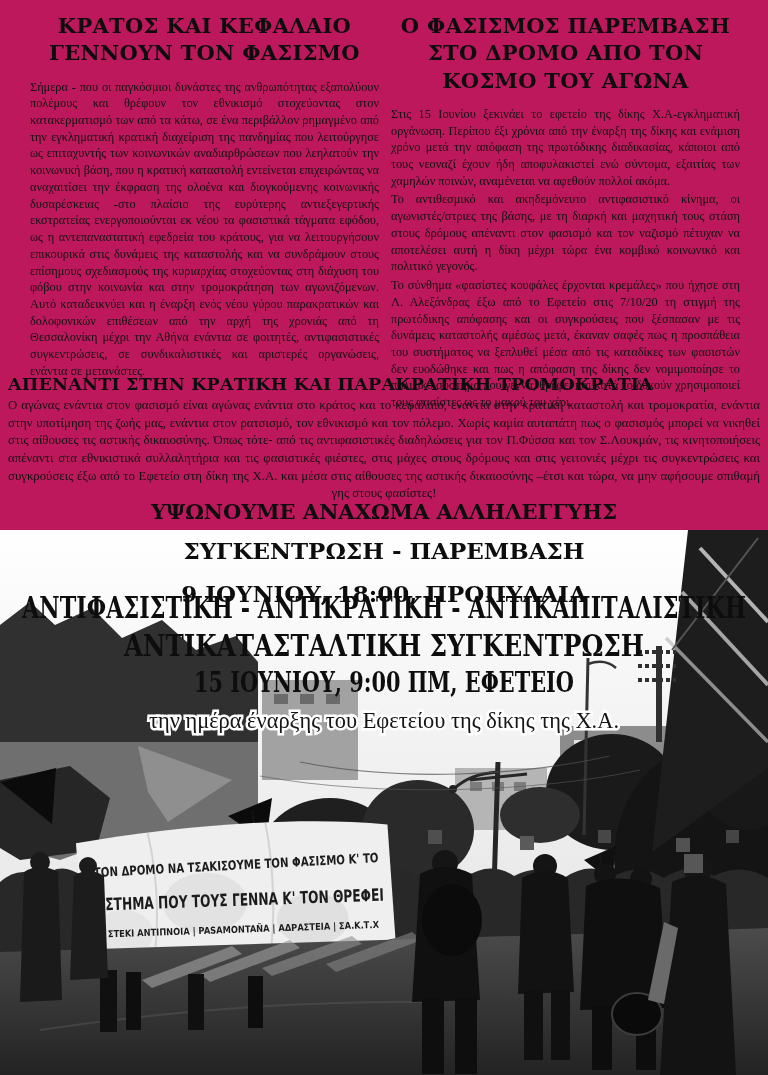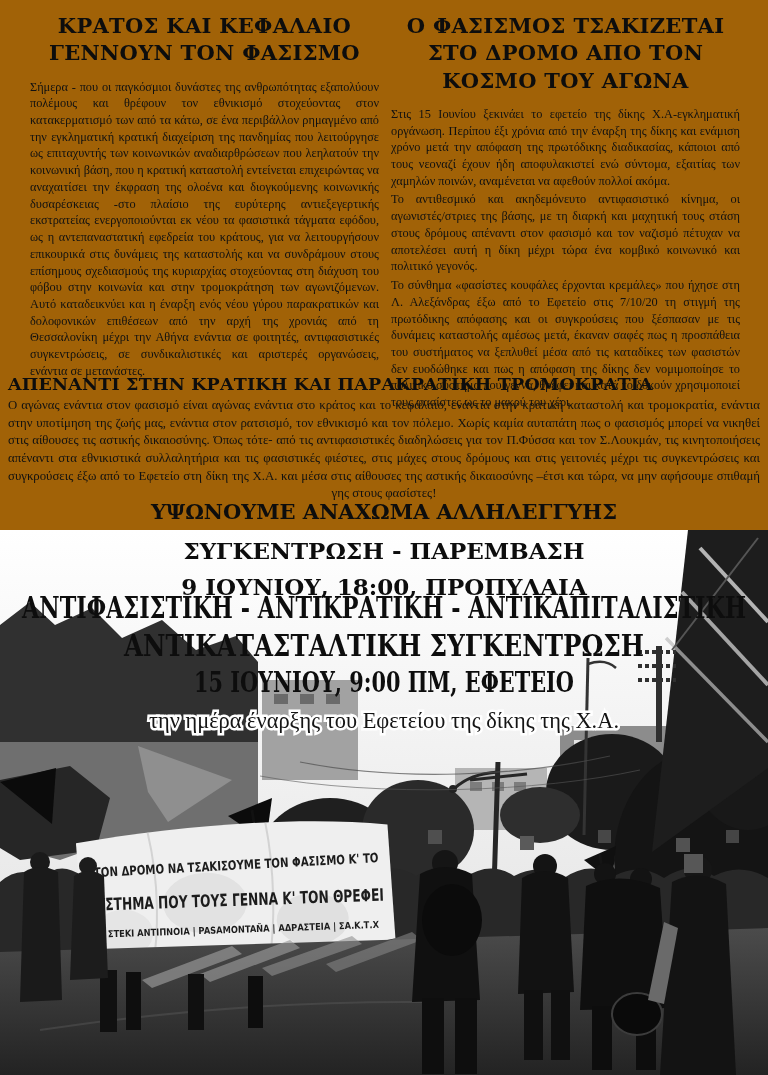--- a/index.html
+++ b/index.html
@@ -1,18 +1,18 @@
 <!DOCTYPE html>
 <html><head>
 <meta charset="utf-8">
 <style>
   html,body{margin:0;padding:0;background:#888;}
   #poster{
     position:relative;width:768px;height:1075px;margin:0 auto;
-    background:#a16207;overflow:hidden;
+    background:#be185d;overflow:hidden;
     font-family:"Liberation Serif",serif;color:#111;
   }
   
   #cols{position:absolute;top:12px;left:30px;width:710px;display:flex;gap:12px;z-index:3;}
   .col{flex:1;}
   .col-headline{
     font-family:"DejaVu Serif",serif;font-weight:bold;font-size:21px;line-height:1.3;
     text-align:center;letter-spacing:.3px;margin-bottom:12px;color:#0d0d0d;
   }
   .col-body{font-size:12.3px;line-height:1.36;text-align:justify;}
@@ -21,21 +21,21 @@
   #mid{position:absolute;top:374px;left:8px;width:752px;z-index:3;}
   #mid-headline{
     font-family:"DejaVu Serif",serif;font-weight:bold;font-size:17.5px;text-align:left;
     margin-bottom:3px;color:#0d0d0d;letter-spacing:.2px;
   }
   #mid-body{font-size:12.8px;line-height:1.38;text-align:justify;text-align-last:center;}
   
   #cta{position:absolute;top:486px;left:0;width:100%;text-align:center;z-index:3;
        font-family:"DejaVu Serif",serif;font-weight:bold;color:#0d0d0d;}
   #cta .l1{font-size:21px;margin-bottom:13px;white-space:nowrap;margin-top:13px;}
-  #cta .l2{font-size:23px;margin-bottom:9px;white-space:nowrap;}
+  #cta .l2{font-size:23px;margin-bottom:16px;white-space:nowrap;}
   #cta .l3{font-size:23px;white-space:nowrap;}
   
   #event-svg{position:absolute;top:578px;left:0;z-index:3;}
   #event-svg text{font-family:"DejaVu Serif",serif;font-weight:bold;fill:#0d0d0d;}
   #event-svg text.sub{font-family:"Liberation Serif",serif;font-weight:normal;fill:#151515;
       stroke:#ffffff;stroke-width:5px;paint-order:stroke;}
   
   #photo{position:absolute;top:530px;left:0;width:768px;height:545px;z-index:1;}
   #photo svg{display:block;}
   #banner-g text{font-family:"DejaVu Sans",sans-serif;fill:#1c1c1c;}
@@ -49,21 +49,21 @@
 <body>
 
 <div id="poster">
 
   <div id="cols">
     <div class="col">
       <div class="col-headline">ΚΡΑΤΟΣ ΚΑΙ ΚΕΦΑΛΑΙΟ ΓΕΝΝΟΥΝ ΤΟΝ ΦΑΣΙΣΜΟ</div>
       <div class="col-body">Σήμερα - που οι παγκόσμιοι δυνάστες της ανθρωπότητας εξαπολύουν πολέμους και θρέφουν τον εθνικισμό στοχεύοντας στον κατακερματισμό των από τα κάτω, σε ένα περιβάλλον ρημαγμένο από την εγκληματική κρατική διαχείριση της πανδημίας που λειτούργησε ως επιταχυντής των κοινωνικών αναδιαρθρώσεων που λεηλατούν την κοινωνική βάση, που η κρατική καταστολή εντείνεται επιχειρώντας να αναχαιτίσει την έκφραση της ολοένα και διογκούμενης κοινωνικής δυσαρέσκειας -στο πλαίσιο της ευρύτερης αντιεξεγερτικής εκστρατείας ενεργοποιούνται εκ νέου τα φασιστικά τάγματα εφόδου, ως η αντεπαναστατική εφεδρεία του κράτους, για να λειτουργήσουν επικουρικά στις δυνάμεις της καταστολής και να συνδράμουν στους επίσημους σχεδιασμούς της κυριαρχίας στοχεύοντας στη διάχυση του φόβου στην κοινωνία και στην τρομοκράτηση των αγωνιζόμενων. Αυτό καταδεικνύει και η έναρξη ενός νέου γύρου παρακρατικών και δολοφονικών επιθέσεων από την αρχή της χρονιάς από τη Θεσσαλονίκη μέχρι την Αθήνα ενάντια σε φοιτητές, αντιφασιστικές συγκεντρώσεις, σε συνδικαλιστικές και αριστερές οργανώσεις, ενάντια σε μετανάστες.</div>
     </div>
     <div class="col">
-      <div class="col-headline">Ο ΦΑΣΙΣΜΟΣ ΤΣΑΚΙΖΕΤΑΙ ΣΤΟ ΔΡΟΜΟ ΑΠΟ ΤΟΝ ΚΟΣΜΟ ΤΟΥ ΑΓΩΝΑ</div>
+      <div class="col-headline">Ο ΦΑΣΙΣΜΟΣ ΠΑΡΕΜΒΑΣΗ ΣΤΟ ΔΡΟΜΟ ΑΠΟ ΤΟΝ ΚΟΣΜΟ ΤΟΥ ΑΓΩΝΑ</div>
       <div class="col-body">
         <p>Στις 15 Ιουνίου ξεκινάει το εφετείο της δίκης Χ.Α-εγκληματική οργάνωση. Περίπου έξι χρόνια από την έναρξη της δίκης και ενάμιση χρόνο μετά την απόφαση της πρωτόδικης διαδικασίας, κάποιοι από τους νεοναζί έχουν ήδη αποφυλακιστεί ενώ σύντομα, εξαιτίας των χαμηλών ποινών, αναμένεται να αφεθούν πολλοί ακόμα.</p>
         <p>Το αντιθεσμικό και ακηδεμόνευτο αντιφασιστικό κίνημα, οι αγωνιστές/στριες της βάσης, με τη διαρκή και μαχητική τους στάση στους δρόμους απέναντι στον φασισμό και τον ναζισμό πέτυχαν να αποτελέσει αυτή η δίκη μέχρι τώρα ένα κομβικό κοινωνικό και πολιτικό γεγονός.</p>
         <p>Το σύνθημα «φασίστες κουφάλες έρχονται κρεμάλες» που ήχησε στη Λ. Αλεξάνδρας έξω από το Εφετείο στις 7/10/20 τη στιγμή της πρωτόδικης απόφασης και οι συγκρούσεις που ξέσπασαν με τις δυνάμεις καταστολής αμέσως μετά, έκαναν σαφές πως η προσπάθεια του συστήματος να ξεπλυθεί μέσα από τις καταδίκες των φασιστών δεν ευοδώθηκε και πως η απόφαση της δίκης δεν νομιμοποίησε το πολιτικό σύστημα που γεννά, θρέφει και κατά το δοκούν χρησιμοποιεί τους φασίστες ως το μακρύ του χέρι.</p>
       </div>
     </div>
   </div>
 
   <div id="mid">
     <div id="mid-headline">ΑΠΕΝΑΝΤΙ ΣΤΗΝ ΚΡΑΤΙΚΗ ΚΑΙ ΠΑΡΑΚΡΑΤΙΚΗ ΤΡΟΜΟΚΡΑΤΙΑ</div>

